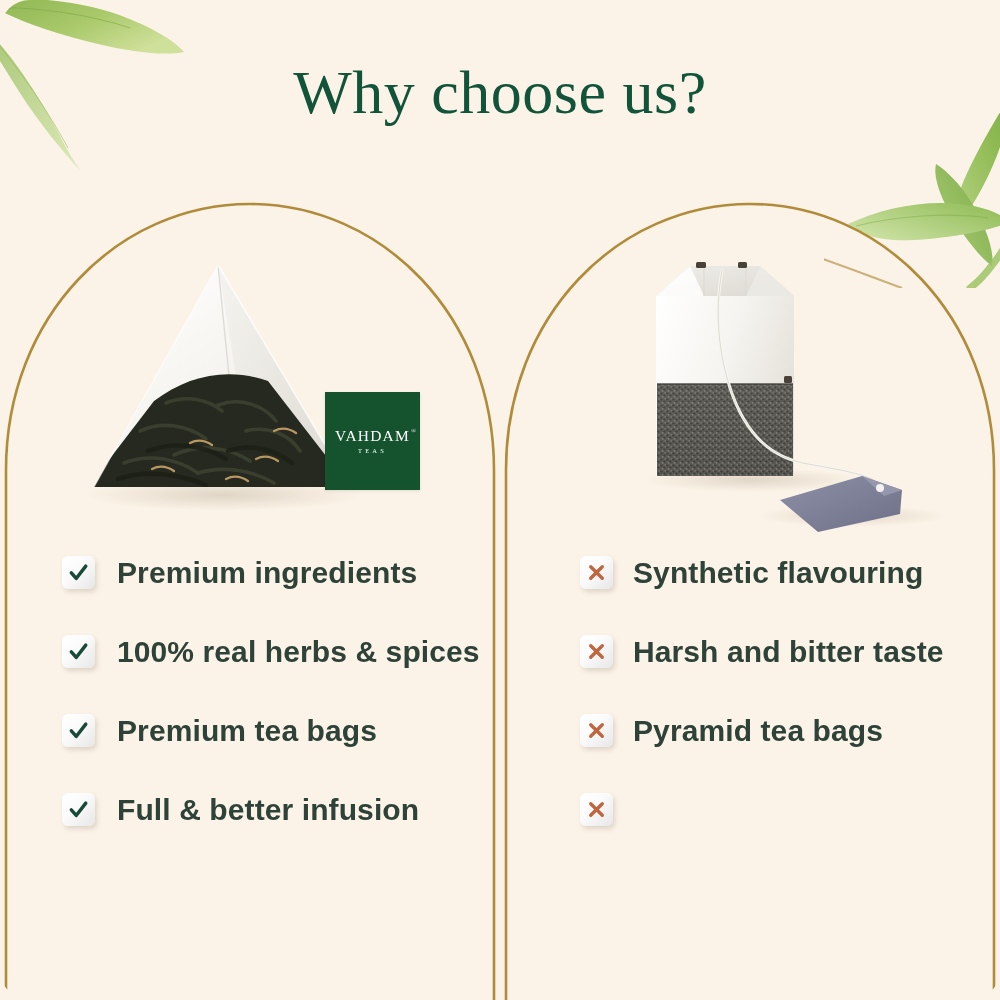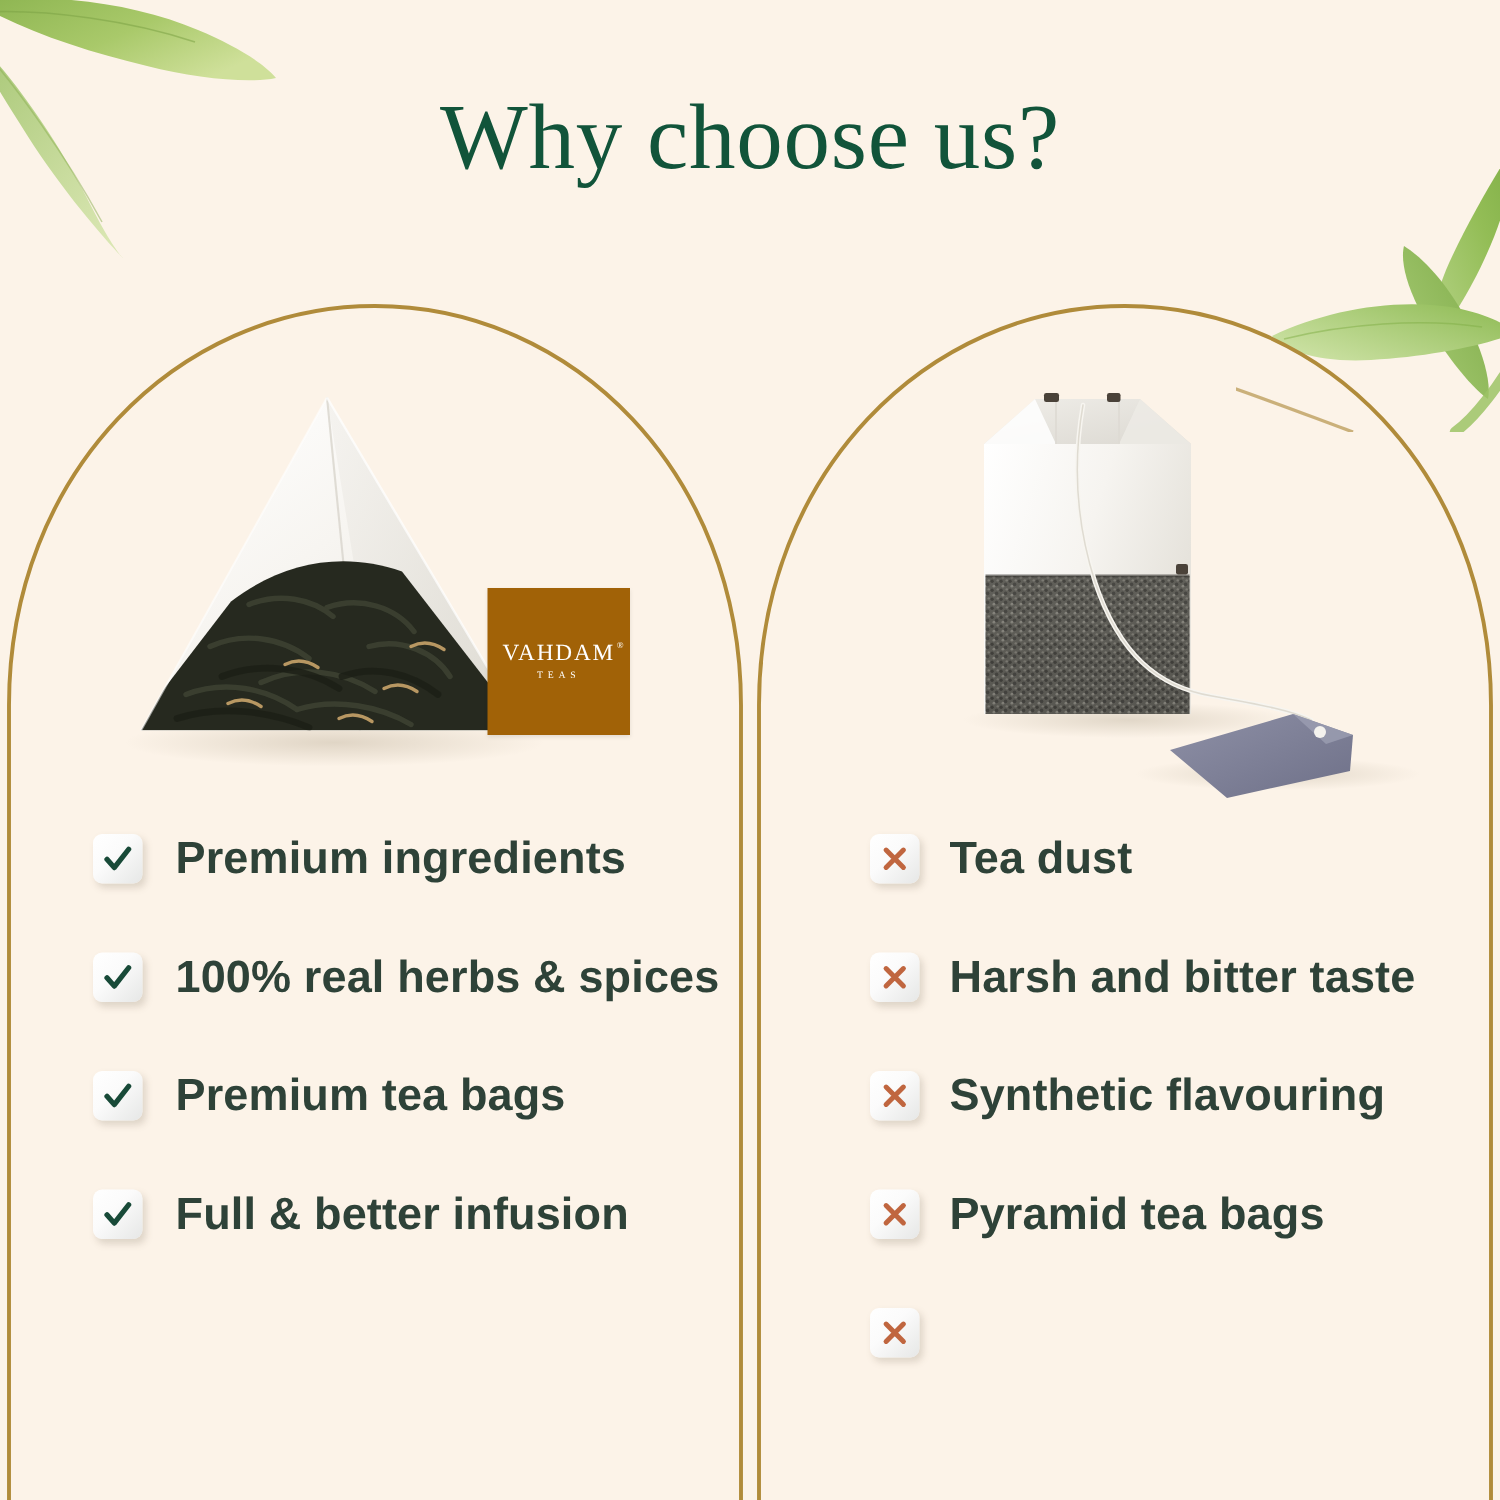--- a/index.html
+++ b/index.html
@@ -16,20 +16,21 @@
     position: relative;
   }
 
   #stage {
     position: absolute;
     left: 0; top: 0;
     width: 1000px;
     height: 1000px;
     background: #fcf3e8;
     overflow: hidden;
+    border-radius: 30px;
   }
 
   
   .leaf-cluster { position: absolute; pointer-events: none; }
   .leaf-tl { left: -20px; top: -28px; width: 210px; height: 200px; }
   .leaf-tr { right: -14px; top: 88px;  width: 190px; height: 200px; }
 
   
   .title {
     position: absolute;
@@ -59,21 +60,21 @@
   }
   .product-left  { left: 78px;  top: 255px; width: 352px; height: 270px; }
   .product-right { left: 612px; top: 248px; width: 340px; height: 285px; }
 
   .vahdam-badge {
     position: absolute;
     left: 325px;
     top: 392px;
     width: 95px;
     height: 98px;
-    background: #a16207;
+    background: #14532d;
     display: flex;
     flex-direction: column;
     align-items: center;
     justify-content: center;
     box-shadow: 0 1px 3px rgba(0,0,0,0.10);
   }
   .vahdam-word {
     color: #ffffff;
     font-family: "Liberation Serif", "DejaVu Serif", serif;
     font-size: 15.5px;
@@ -353,59 +354,51 @@
           <path d="M4.5 12.4 L9.6 18.2 L19.6 5.4" fill="none" stroke="#184a38" stroke-width="3.6" stroke-linecap="round" stroke-linejoin="round"></path>
         </svg>
       </span>
       <span class="row-label">Full &amp; better infusion</span>
     </div>
 
   </div>
 
   <div class="list list-right">
 
+
     <div class="row">
       <span class="mark">
         <svg width="21" height="21" viewBox="0 0 24 24">
           <path d="M5.4 5.4 L18.6 18.6 M18.6 5.4 L5.4 18.6" fill="none" stroke="#c0663f" stroke-width="3.8" stroke-linecap="round"></path>
         </svg>
       </span>
-      <span class="row-label">Tea dust</span>
+      <span class="row-label">Synthetic flavouring</span>
     </div>
 
     <div class="row">
       <span class="mark">
         <svg width="21" height="21" viewBox="0 0 24 24">
           <path d="M5.4 5.4 L18.6 18.6 M18.6 5.4 L5.4 18.6" fill="none" stroke="#c0663f" stroke-width="3.8" stroke-linecap="round"></path>
         </svg>
       </span>
       <span class="row-label">Harsh and bitter taste</span>
     </div>
 
     <div class="row">
       <span class="mark">
         <svg width="21" height="21" viewBox="0 0 24 24">
           <path d="M5.4 5.4 L18.6 18.6 M18.6 5.4 L5.4 18.6" fill="none" stroke="#c0663f" stroke-width="3.8" stroke-linecap="round"></path>
         </svg>
       </span>
-      <span class="row-label">Synthetic flavouring</span>
+      <span class="row-label">Pyramid tea bags</span>
     </div>
 
     <div class="row">
       <span class="mark">
         <svg width="21" height="21" viewBox="0 0 24 24">
           <path d="M5.4 5.4 L18.6 18.6 M18.6 5.4 L5.4 18.6" fill="none" stroke="#c0663f" stroke-width="3.8" stroke-linecap="round"></path>
         </svg>
       </span>
-      <span class="row-label">Pyramid tea bags</span>
-    </div>
-
-    <div class="row">
-      <span class="mark">
-        <svg width="21" height="21" viewBox="0 0 24 24">
-          <path d="M5.4 5.4 L18.6 18.6 M18.6 5.4 L5.4 18.6" fill="none" stroke="#c0663f" stroke-width="3.8" stroke-linecap="round"></path>
-        </svg>
-      </span>
     </div>
 
   </div>
 
 </div>
 
 </body></html>

